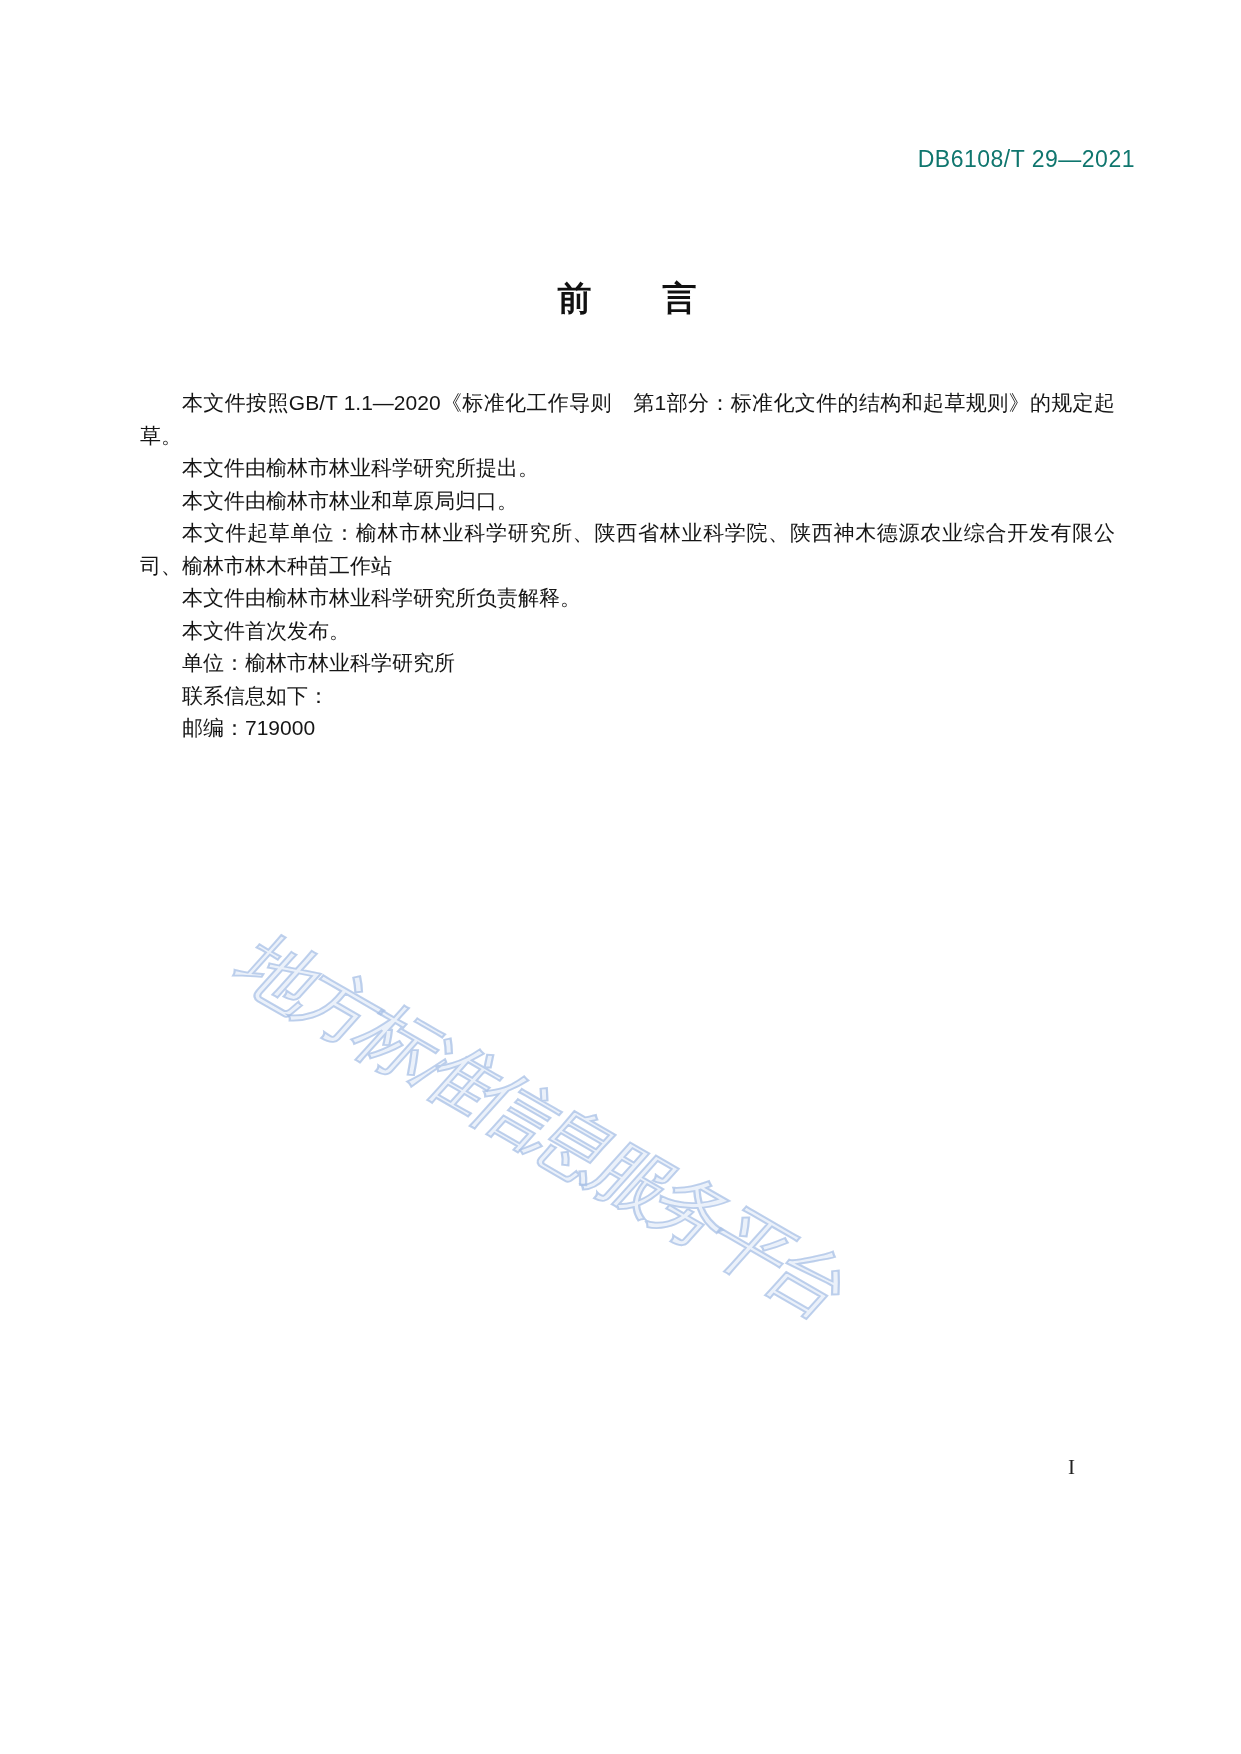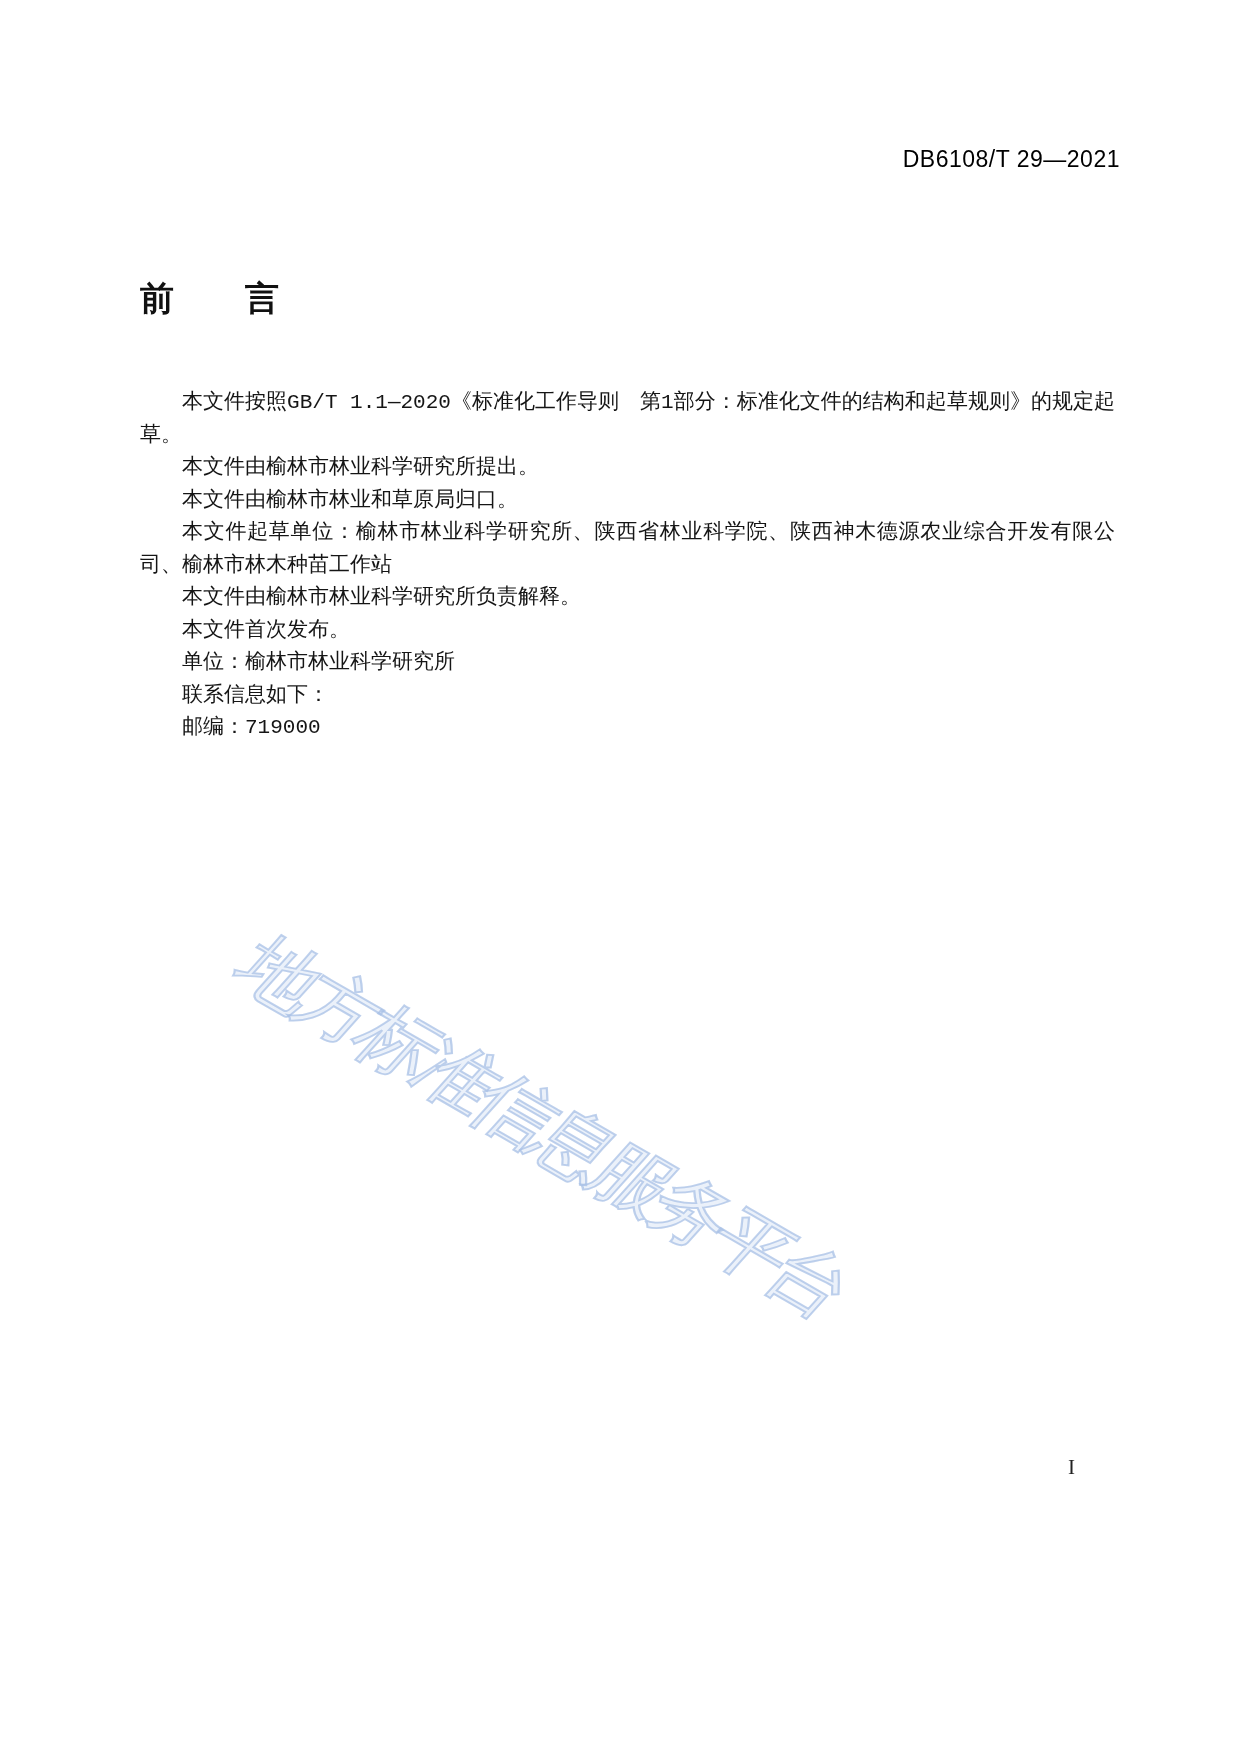--- a/index.html
+++ b/index.html
@@ -9,46 +9,47 @@
     width: 1241px;
     height: 1754px;
     margin: 0 auto;
     background: #ffffff;
     overflow: hidden;
     color: #1a1a1a;
   }
   .std-number {
     position: absolute;
     top: 146px;
-    right: 121px;
+    right: 106px;
     font-family: "Liberation Sans", "DejaVu Sans", sans-serif;
     font-size: 23px;
     font-weight: 500;
     letter-spacing: 0.5px;
-    color: #000000;
+    color: #0f766e;
     white-space: nowrap;
   }
   .doc-title {
     position: absolute;
     top: 276px;
     left: 140px;
     width: 975px;
+    text-align: center;
     font-family: "Liberation Sans", "DejaVu Sans", sans-serif;
     font-size: 34px;
     font-weight: bold;
     color: #111;
     letter-spacing: 1px;
     white-space: pre;
   }
   .body-text {
     position: absolute;
     top: 387px;
     left: 140px;
     width: 975px;
-    font-family: Liberation Mono, monospace;
+    font-family: Liberation Sans, sans-serif;
     font-size: 21px;
     line-height: 32.5px;
     text-align: justify;
     color: #151515;
   }
   .body-text p {
     margin: 0;
     text-indent: 2em;
   }
   .watermark {

